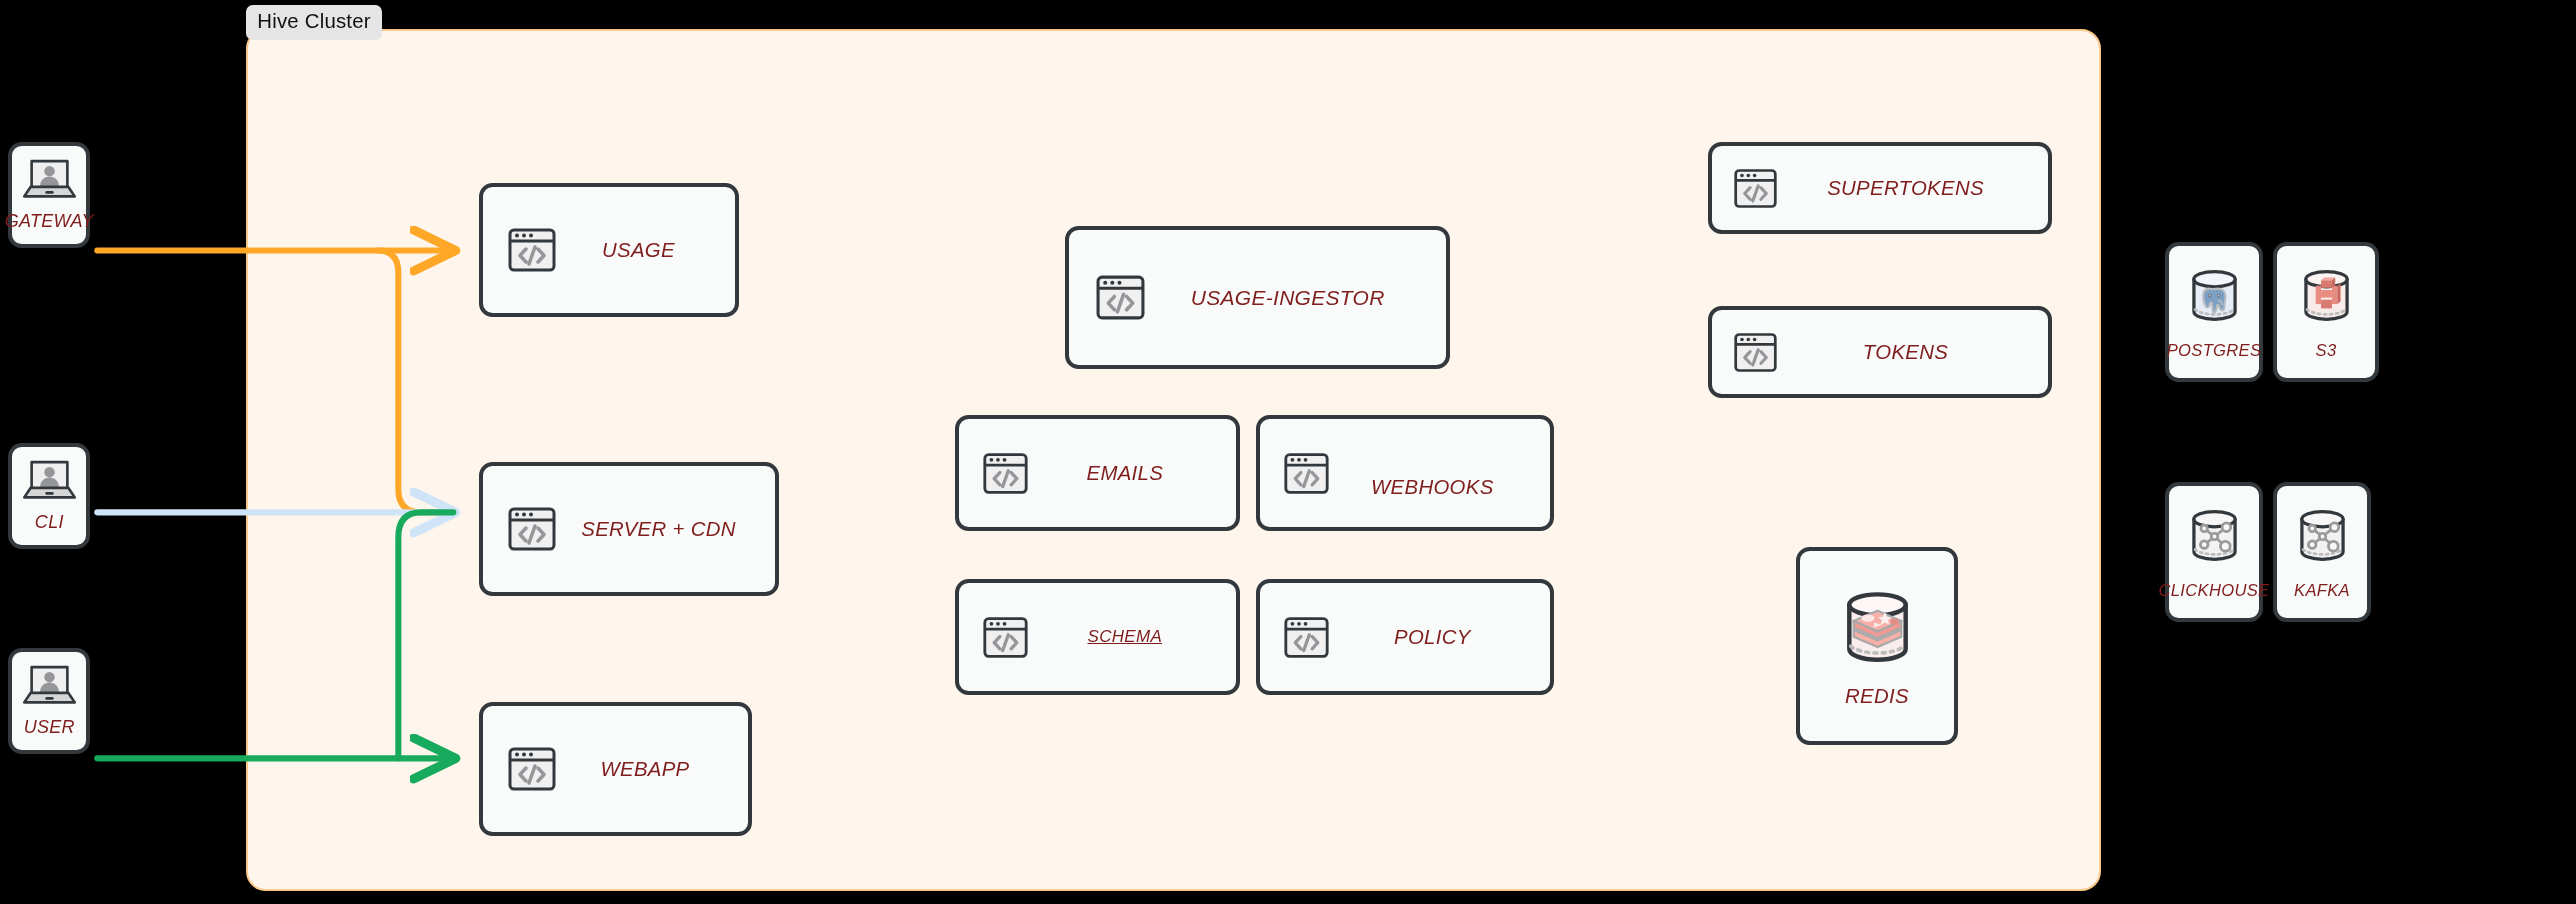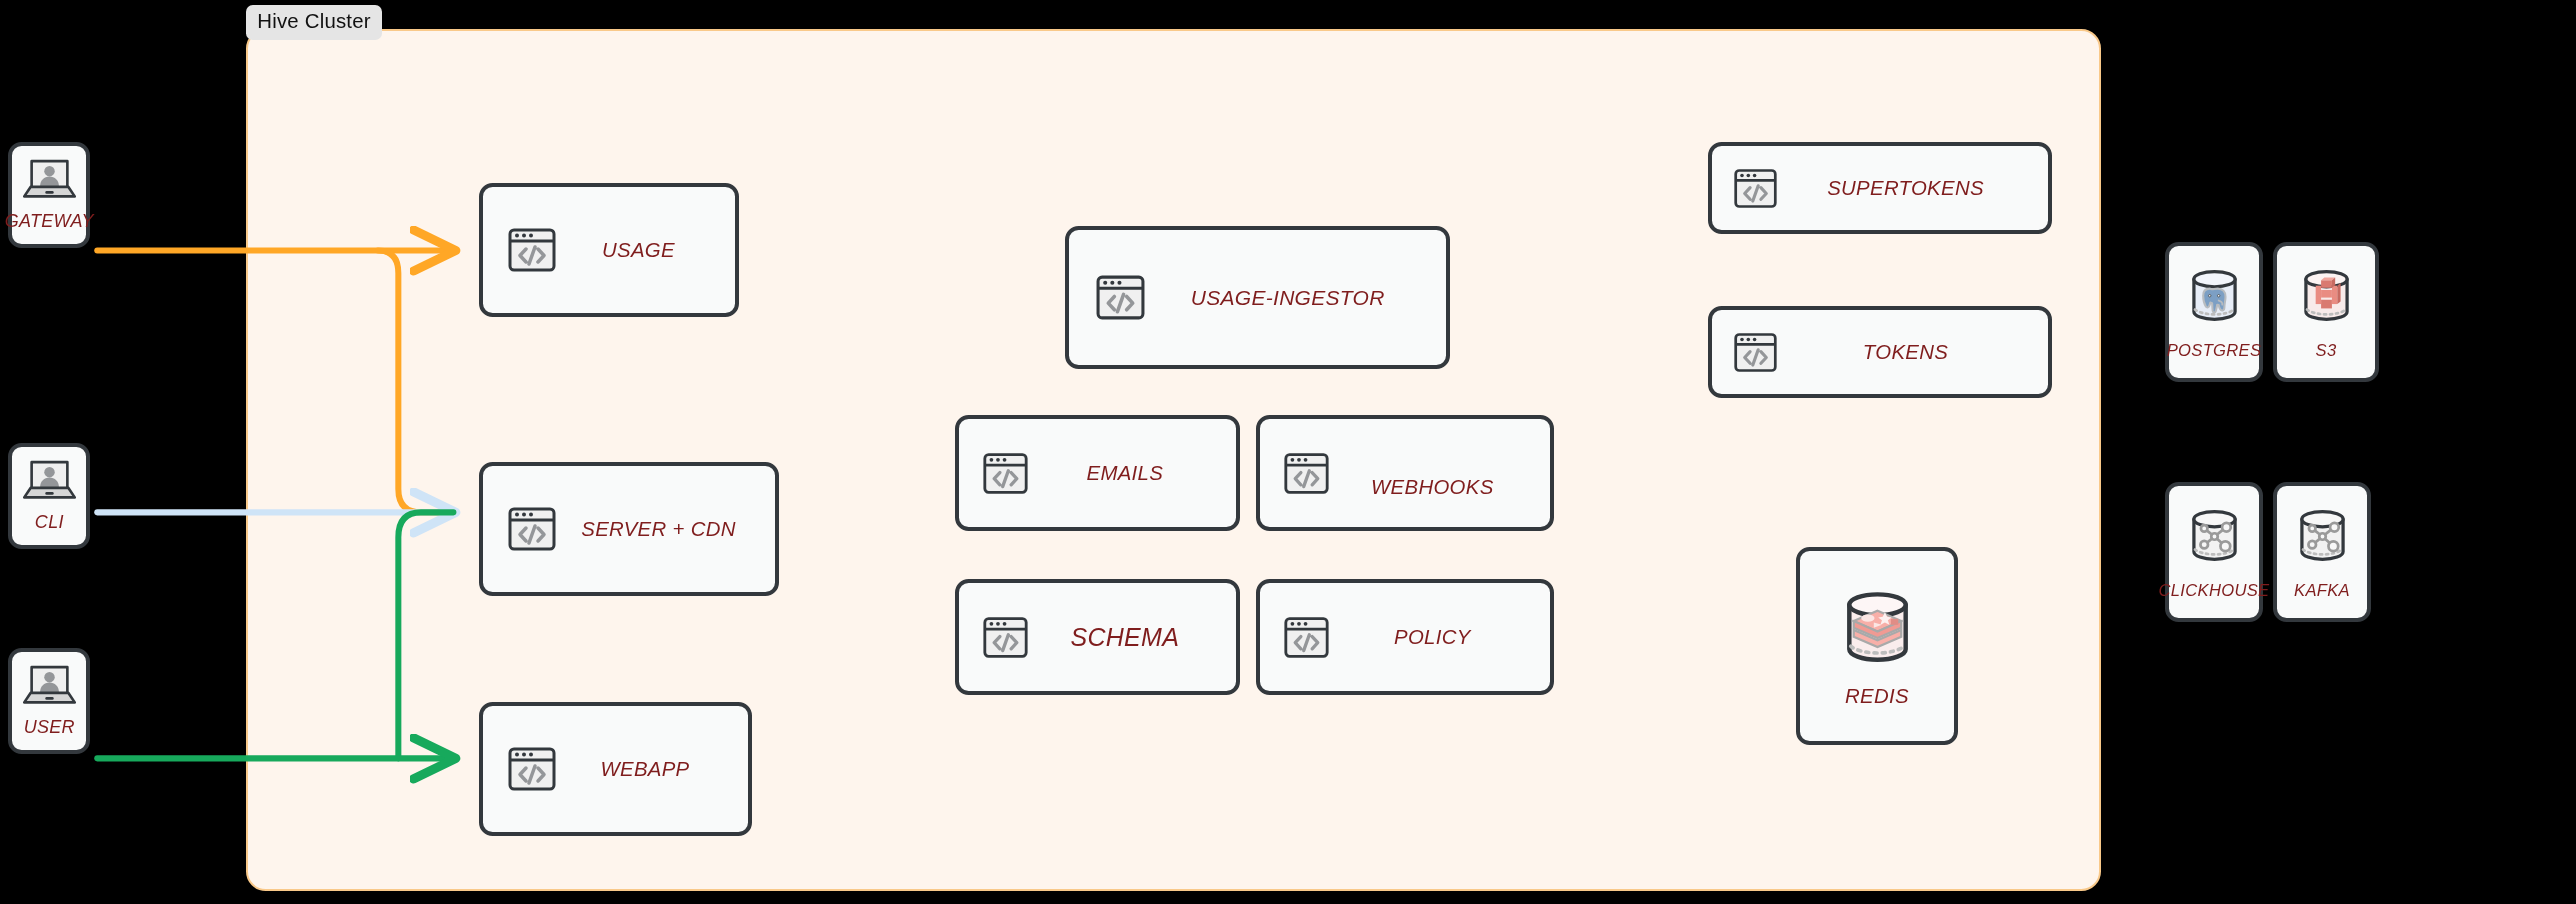--- a/index.html
+++ b/index.html
@@ -195,21 +195,21 @@
     <span class="ico-wrap">
       <svg class="ico" width="47" height="47" viewBox="0 0 100 100">
         <rect x="6" y="10" width="88" height="80" rx="8" fill="#F0F0F0" stroke="#33383D" stroke-width="6"></rect>
         <path d="M6,32 h88" stroke="#33383D" stroke-width="6"></path>
         <circle cx="20" cy="21" r="4" fill="#33383D"></circle>
         <circle cx="34" cy="21" r="4" fill="#33383D"></circle>
         <circle cx="48" cy="21" r="4" fill="#33383D"></circle>
         <path d="M38,48 L26,61 L38,74 M62,48 L74,61 L62,74 M56,44 L44,78" fill="none" stroke="#949699" stroke-width="7" stroke-linecap="round" stroke-linejoin="round"></path>
       </svg>
     </span>
-    <span class="lbl" style="font-size:25px;">SCHEMA</span>
+    <span class="lbl" style="font-size:17px;text-decoration:underline;">SCHEMA</span>
   </div>
 
   <div class="node h" style="left:1256px;top:579px;width:298px;height:116px;padding:0 15px 0 22.6px;">
     <span class="ico-wrap">
       <svg class="ico" width="47" height="47" viewBox="0 0 100 100">
         <rect x="6" y="10" width="88" height="80" rx="8" fill="#F0F0F0" stroke="#33383D" stroke-width="6"></rect>
         <path d="M6,32 h88" stroke="#33383D" stroke-width="6"></path>
         <circle cx="20" cy="21" r="4" fill="#33383D"></circle>
         <circle cx="34" cy="21" r="4" fill="#33383D"></circle>
         <circle cx="48" cy="21" r="4" fill="#33383D"></circle>

